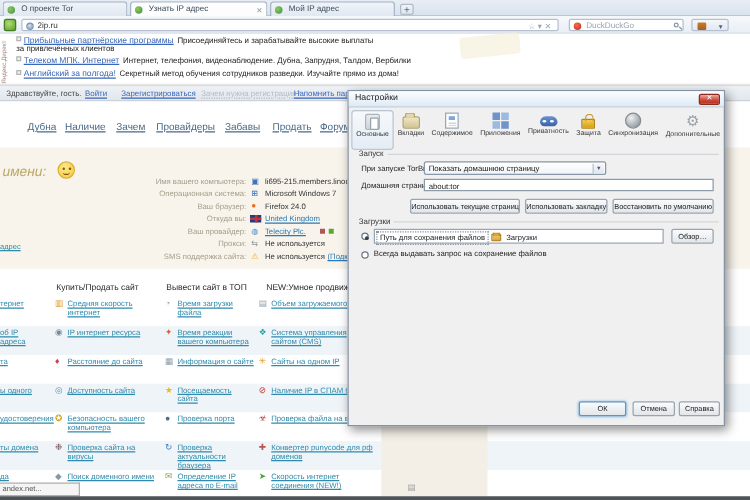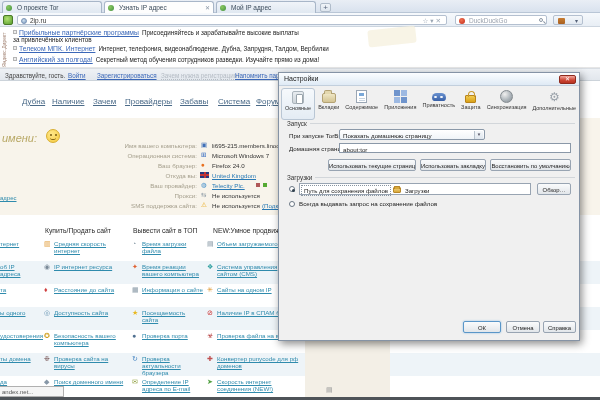--- a/index.html
+++ b/index.html
@@ -185,21 +185,21 @@
     <a class="ghint" style="left:161px">Зачем нужна регистрация?</a>
     <a class="glink" style="left:235px">Напомнить пароль</a>
   </div>
 
   <div class="sitenav">
     <a style="left:22px">Дубна</a>
     <a style="left:52px">Наличие</a>
     <a style="left:93px">Зачем</a>
     <a style="left:125px">Провайдеры</a>
     <a style="left:180px">Забавы</a>
-    <a style="left:218px">Система</a>
+    <a style="left:218px">Продать</a>
     <a style="left:256px">Форум</a>
   </div>
 
   <div class="ipblock">
     <span class="addr">имени:</span>
     <span class="smiley"></span>
     <a class="sidelink">адрес</a>
 
     <div class="irow" style="top:24px">
       <span class="ilab">Имя вашего компьютера:</span>

